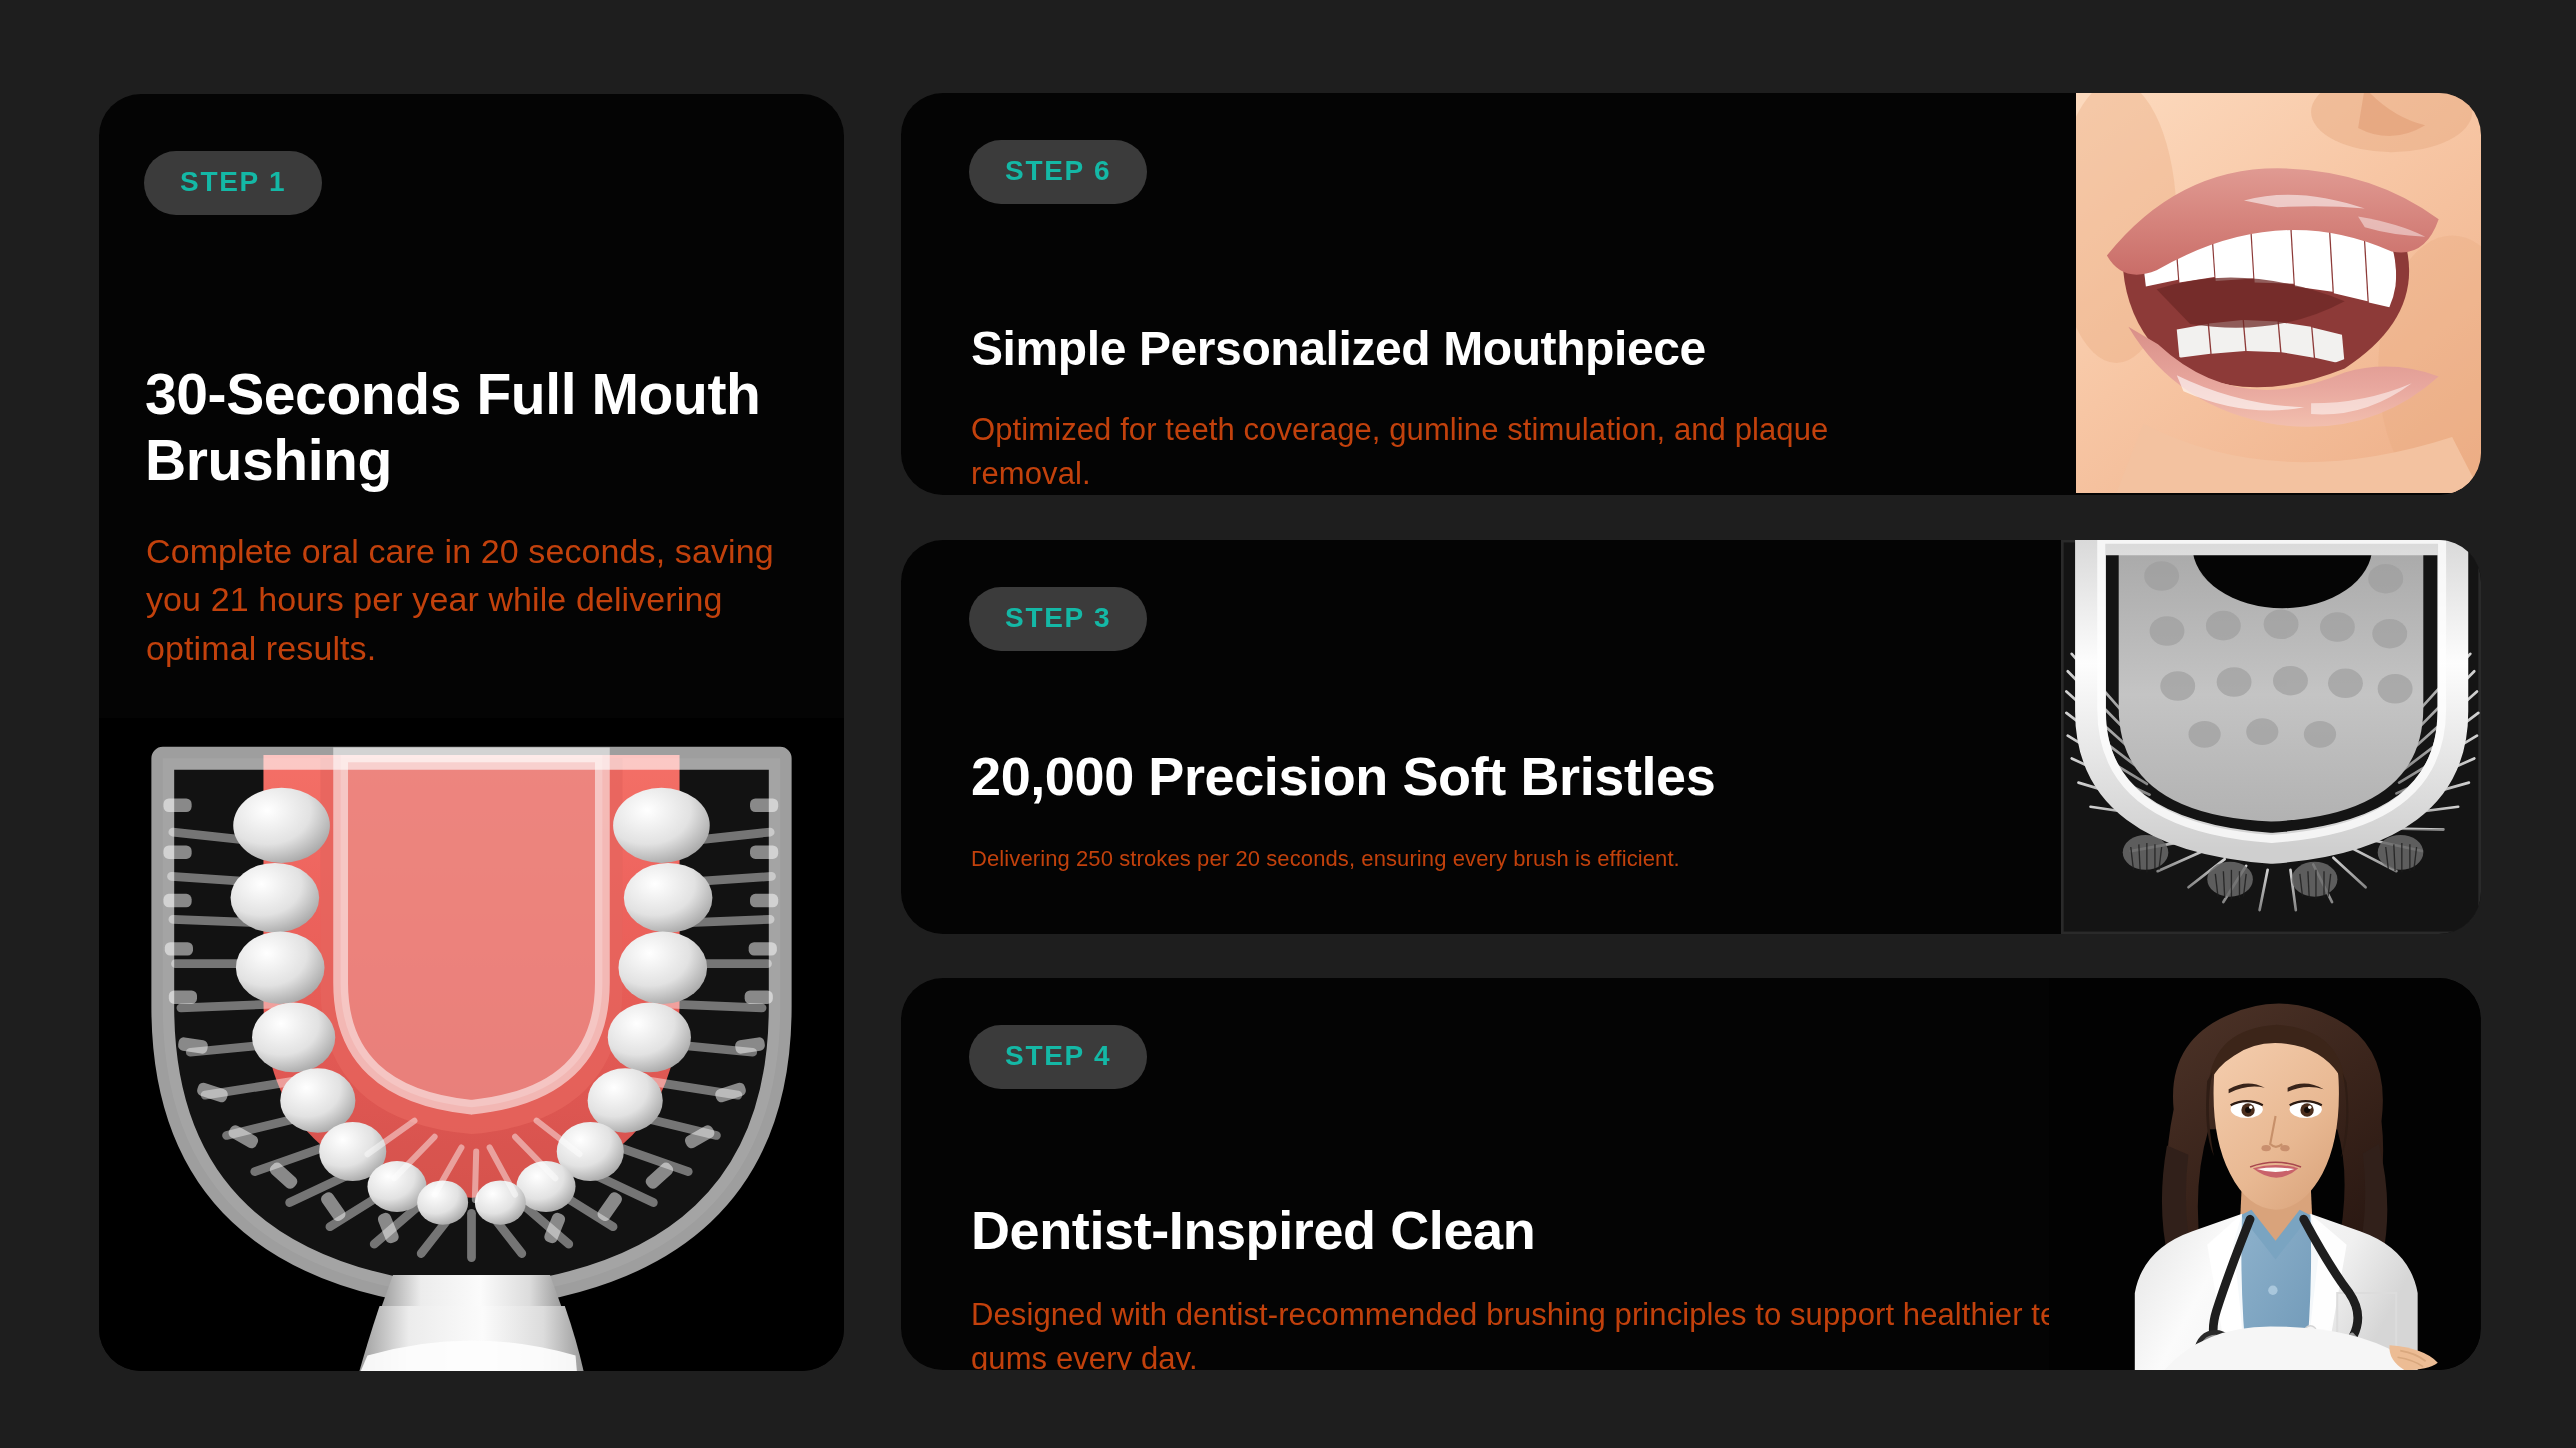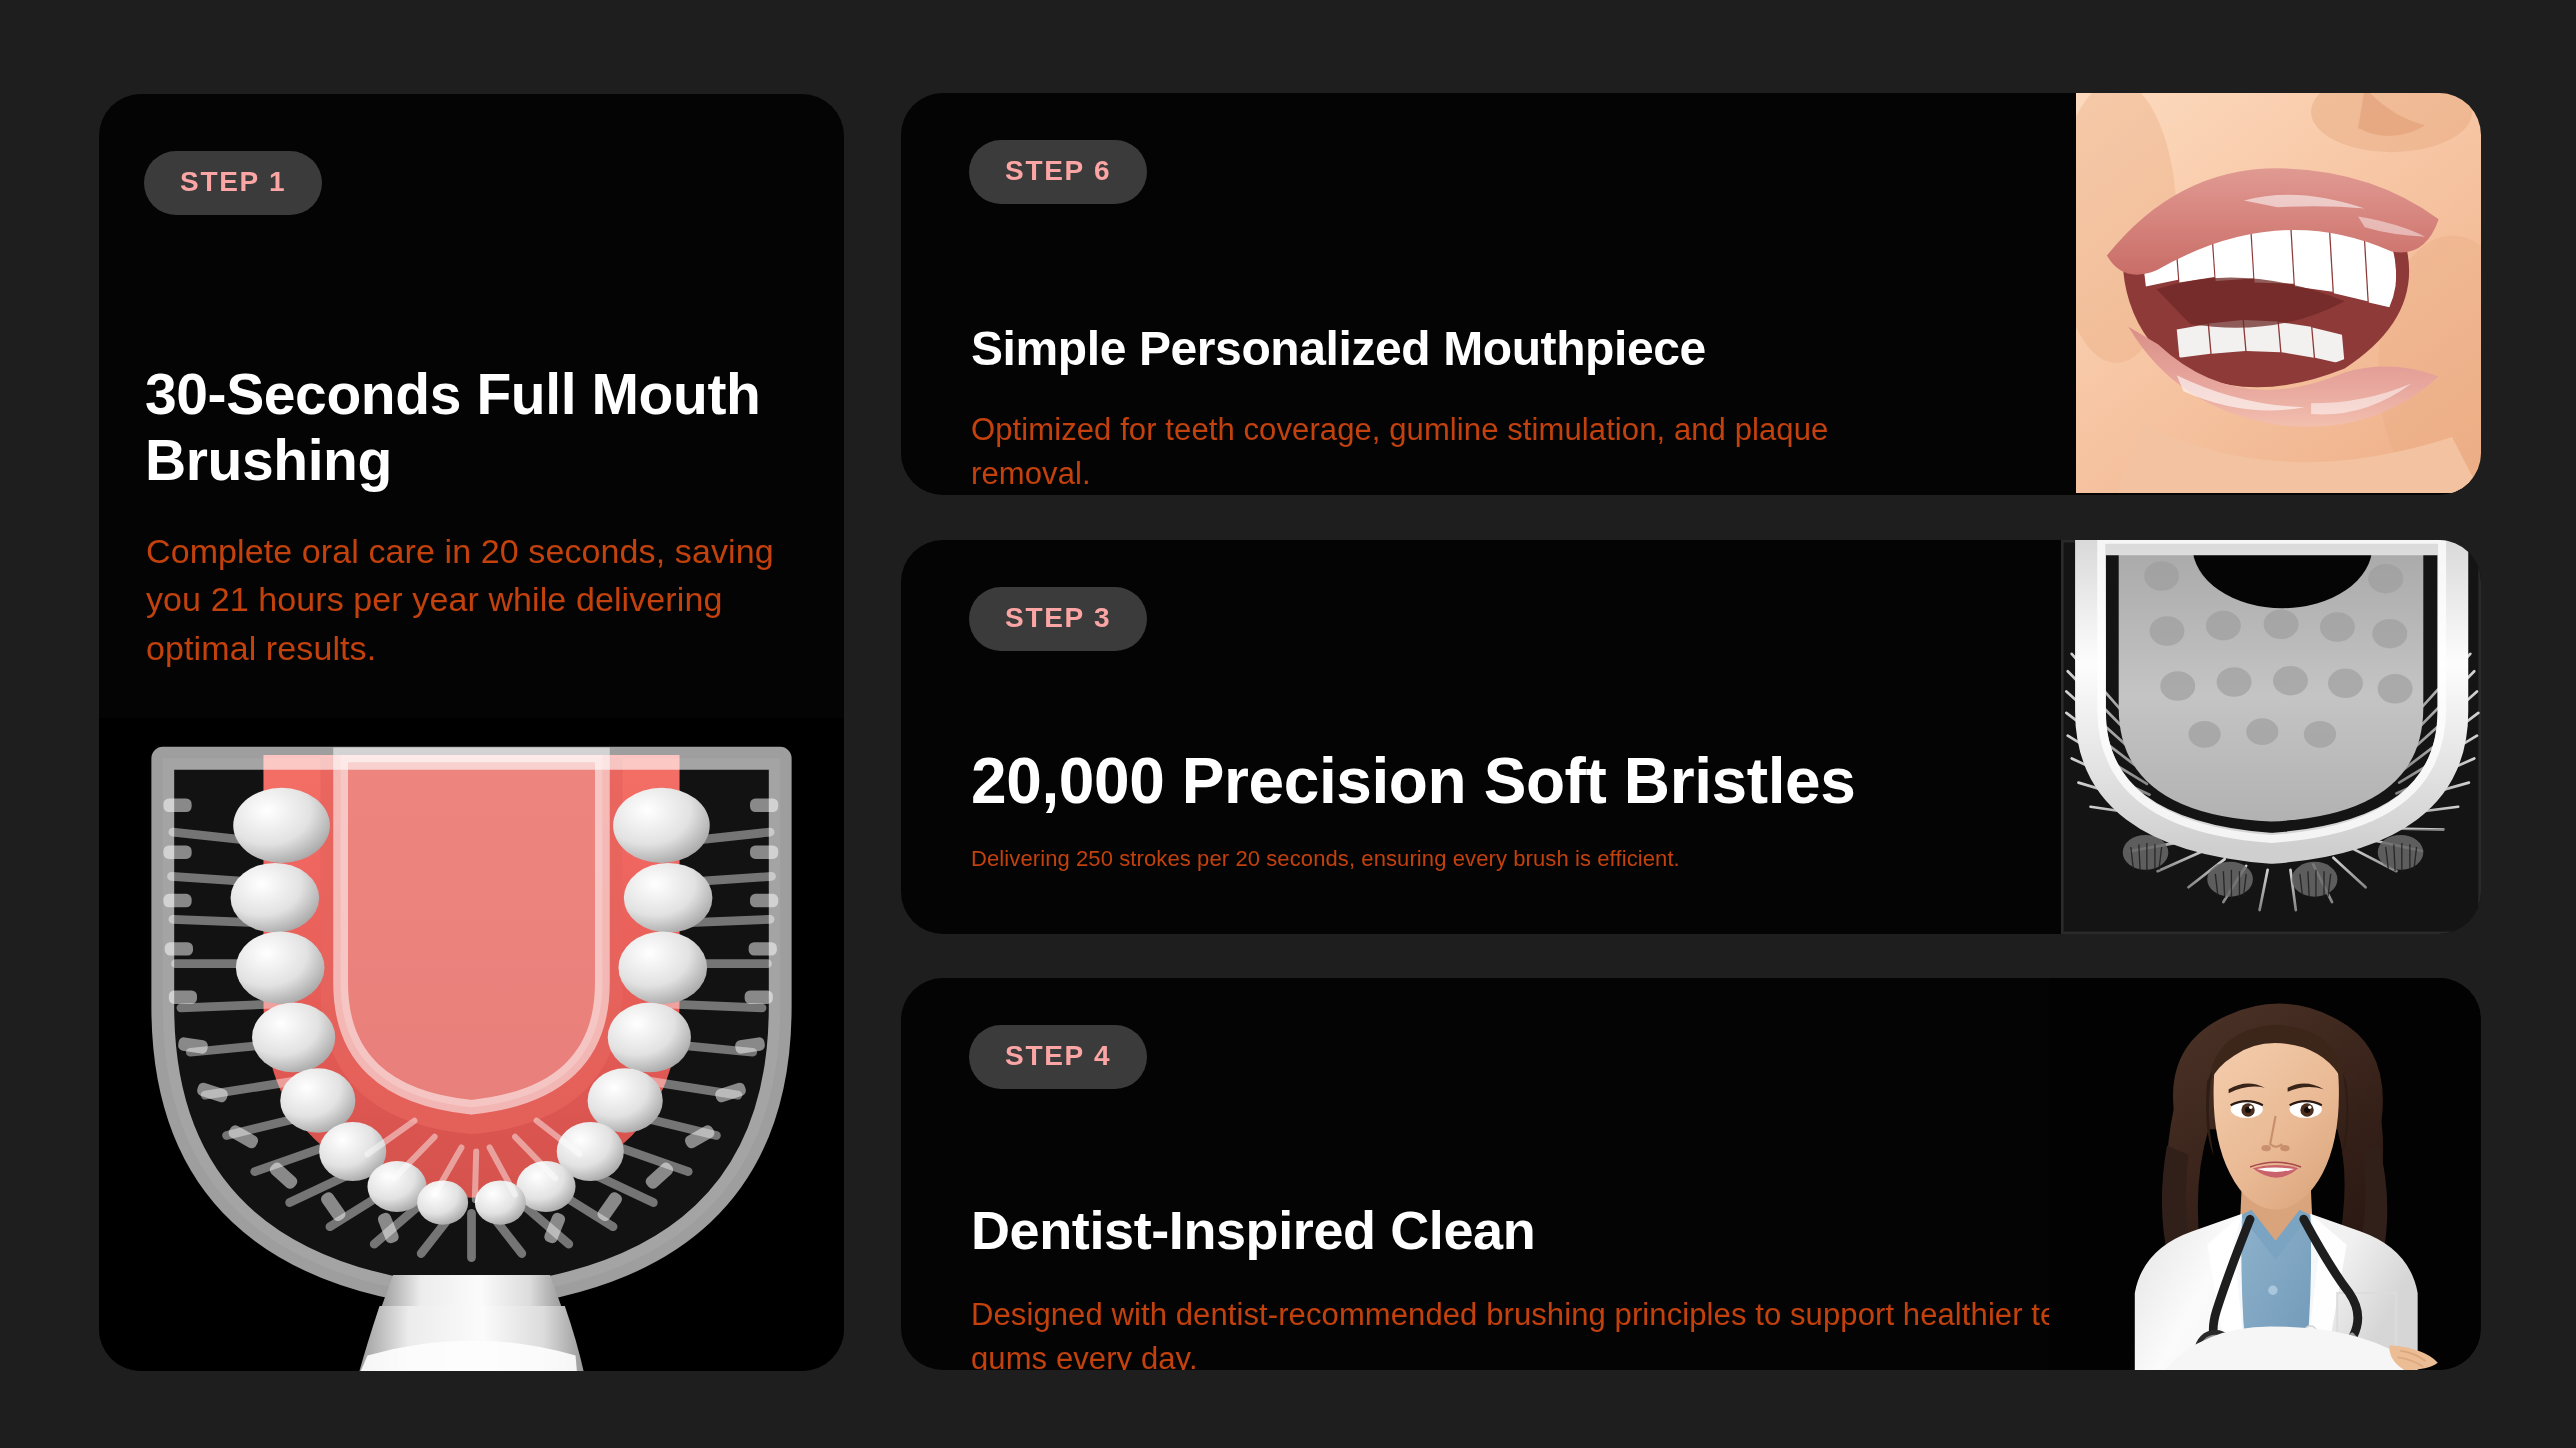--- a/index.html
+++ b/index.html
@@ -25,21 +25,21 @@
   #card2 { left:901px; top:93px; width:1580px; height:402px; }
   #card3 { left:901px; top:540px; width:1580px; height:394px; }
   #card4 { left:901px; top:978px; width:1580px; height:392px; }
 
   .badge {
     display:inline-flex;
     align-items:center;
     justify-content:center;
     background:#3b3b3b;
     border-radius:670px;
-    color:#fca5a5;
+    color:#14b8a6;
     font-weight:700;
     font-size:28px;
     letter-spacing:1.7px;
     padding:17.4px 36px 19px;
     line-height:1;
     white-space:nowrap;
   }
 
   .title {
     color:#ffffff;
@@ -66,21 +66,21 @@
   }
 
   
   .rc-badge { position:absolute; left:68px; top:47px; }
   .rc-title { position:absolute; left:70px; }
   .rc-desc  { position:absolute; left:70px; }
 
   #c2-title { top:228px; width:1275px; font-size:48px; }
   #c2-desc  { top:315px; width:979px; font-size:31px; }
 
-  #c3-title { top:205px; width:1275px; font-size:64px; }
+  #c3-title { top:205px; width:1275px; font-size:54px; }
   #c3-desc  { top:303px; width:1047px; font-size:22px; }
 
   #c4-title { top:221px; width:1275px; font-size:54px; }
   #c4-desc  { top:315px; width:1208px; font-size:31px; }
 
   
   .media { position:absolute; overflow:hidden; }
   #m1 { left:0px; top:624px; width:745px; height:653px; }
   #m2 { left:1175px; top:-5.4px; width:405px; height:405px; }
   #m3 { left:1160px; top:0px; width:420px; height:394px; }

